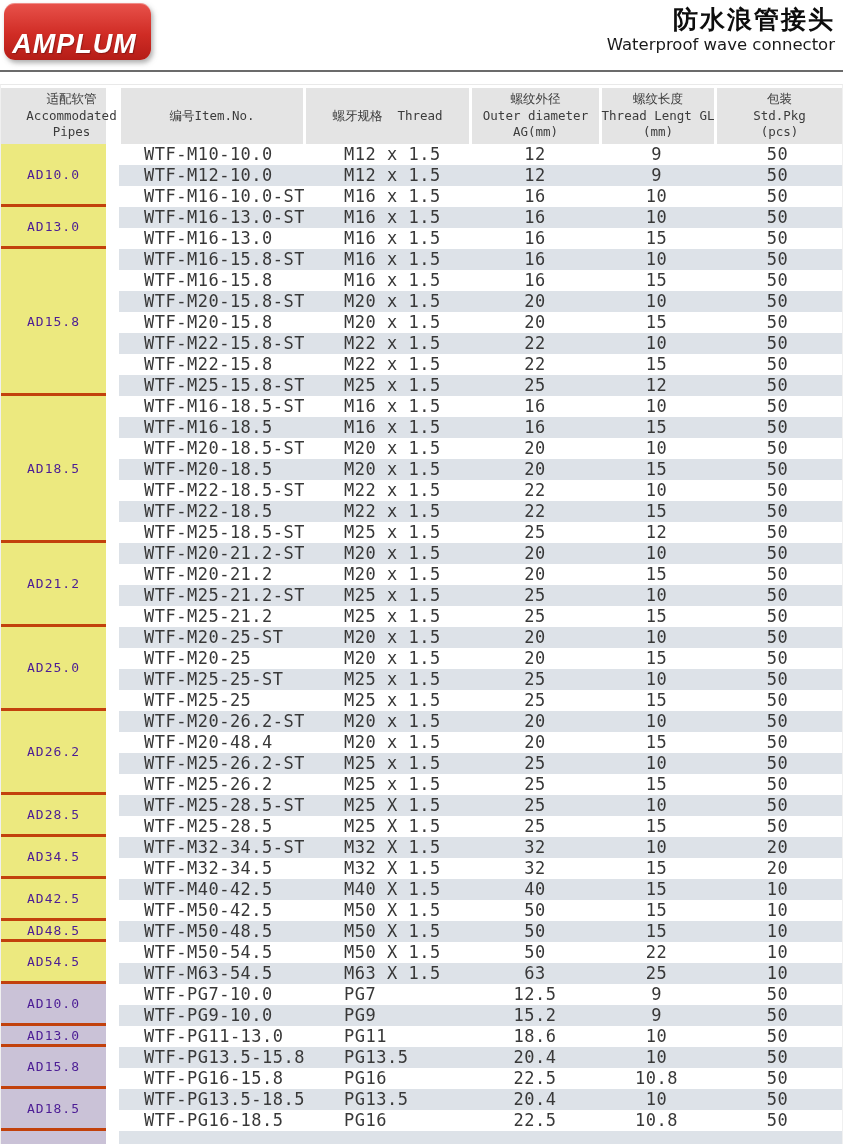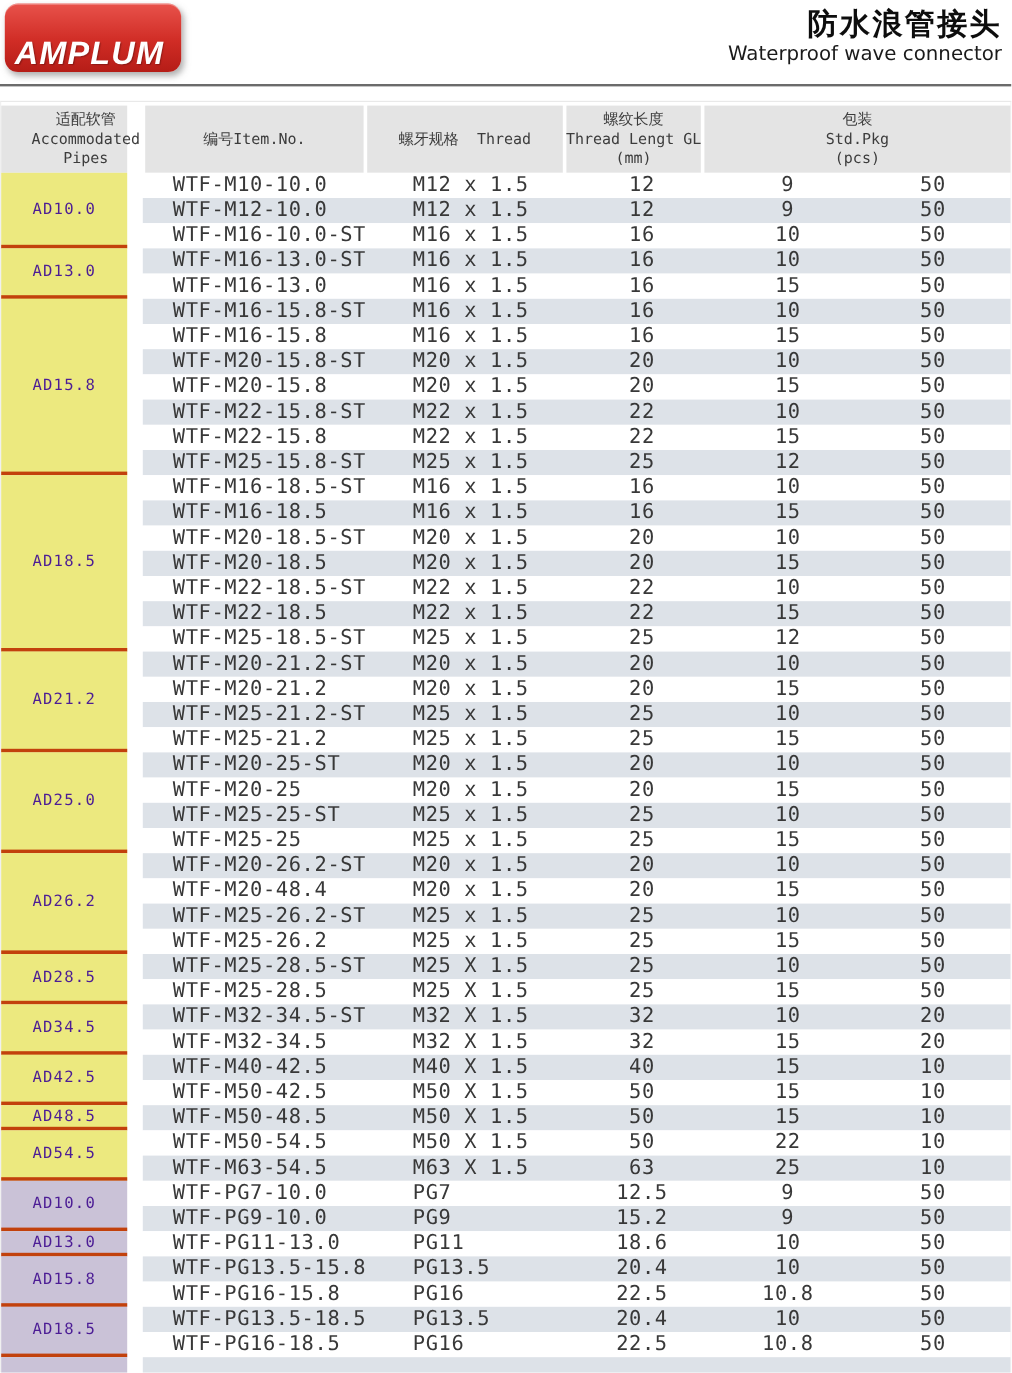--- a/index.html
+++ b/index.html
@@ -83,20 +83,21 @@
       <div class="title-en">Waterproof wave connector</div>
     </div>
   </div>
   <div class="rule"></div>
 
   <div class="tablewrap">
     <div class="thead">
         <div class="hcell hc0"><div>适配软管</div><div>Accommodated</div><div>Pipes</div></div>
         <div class="hcell hc1"><div>编号Item.No.</div></div>
         <div class="hcell hc2"><div>螺牙规格  Thread</div></div>
+        <div class="hcell hc3"><div>螺纹外径</div><div>Outer diameter</div><div>AG(mm)</div></div>
         <div class="hcell hc4"><div>螺纹长度</div><div>Thread Lengt GL</div><div>(mm)</div></div>
         <div class="hcell hc5"><div>包装</div><div>Std.Pkg</div><div>(pcs)</div></div>
       </div>
     <div class="tbody">
       <div class="pipe-col">
           <div class="gcell m" style="height: 63px;">AD10.0</div>
           <div class="gcell m" style="height: 42px;">AD13.0</div>
           <div class="gcell m" style="height: 147px;">AD15.8</div>
           <div class="gcell m" style="height: 147px;">AD18.5</div>
           <div class="gcell m" style="height: 84px;">AD21.2</div>

